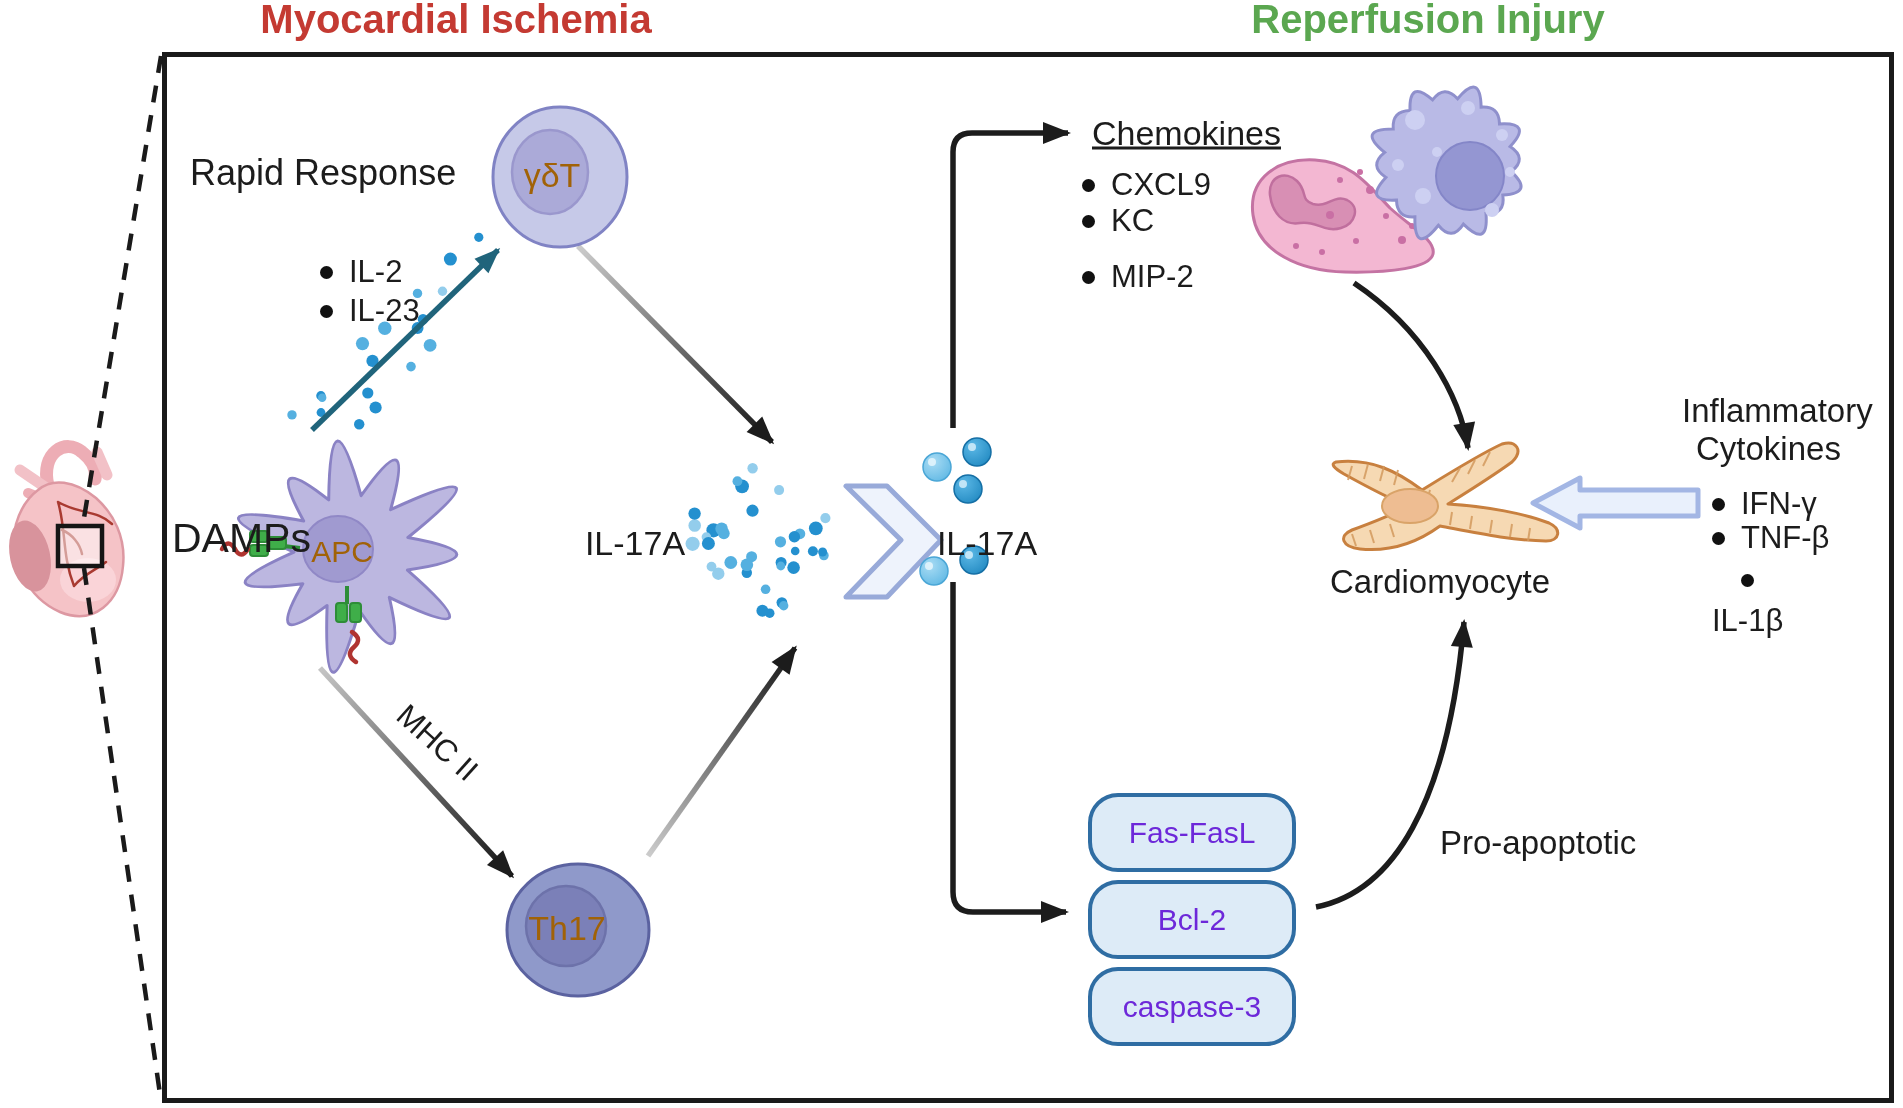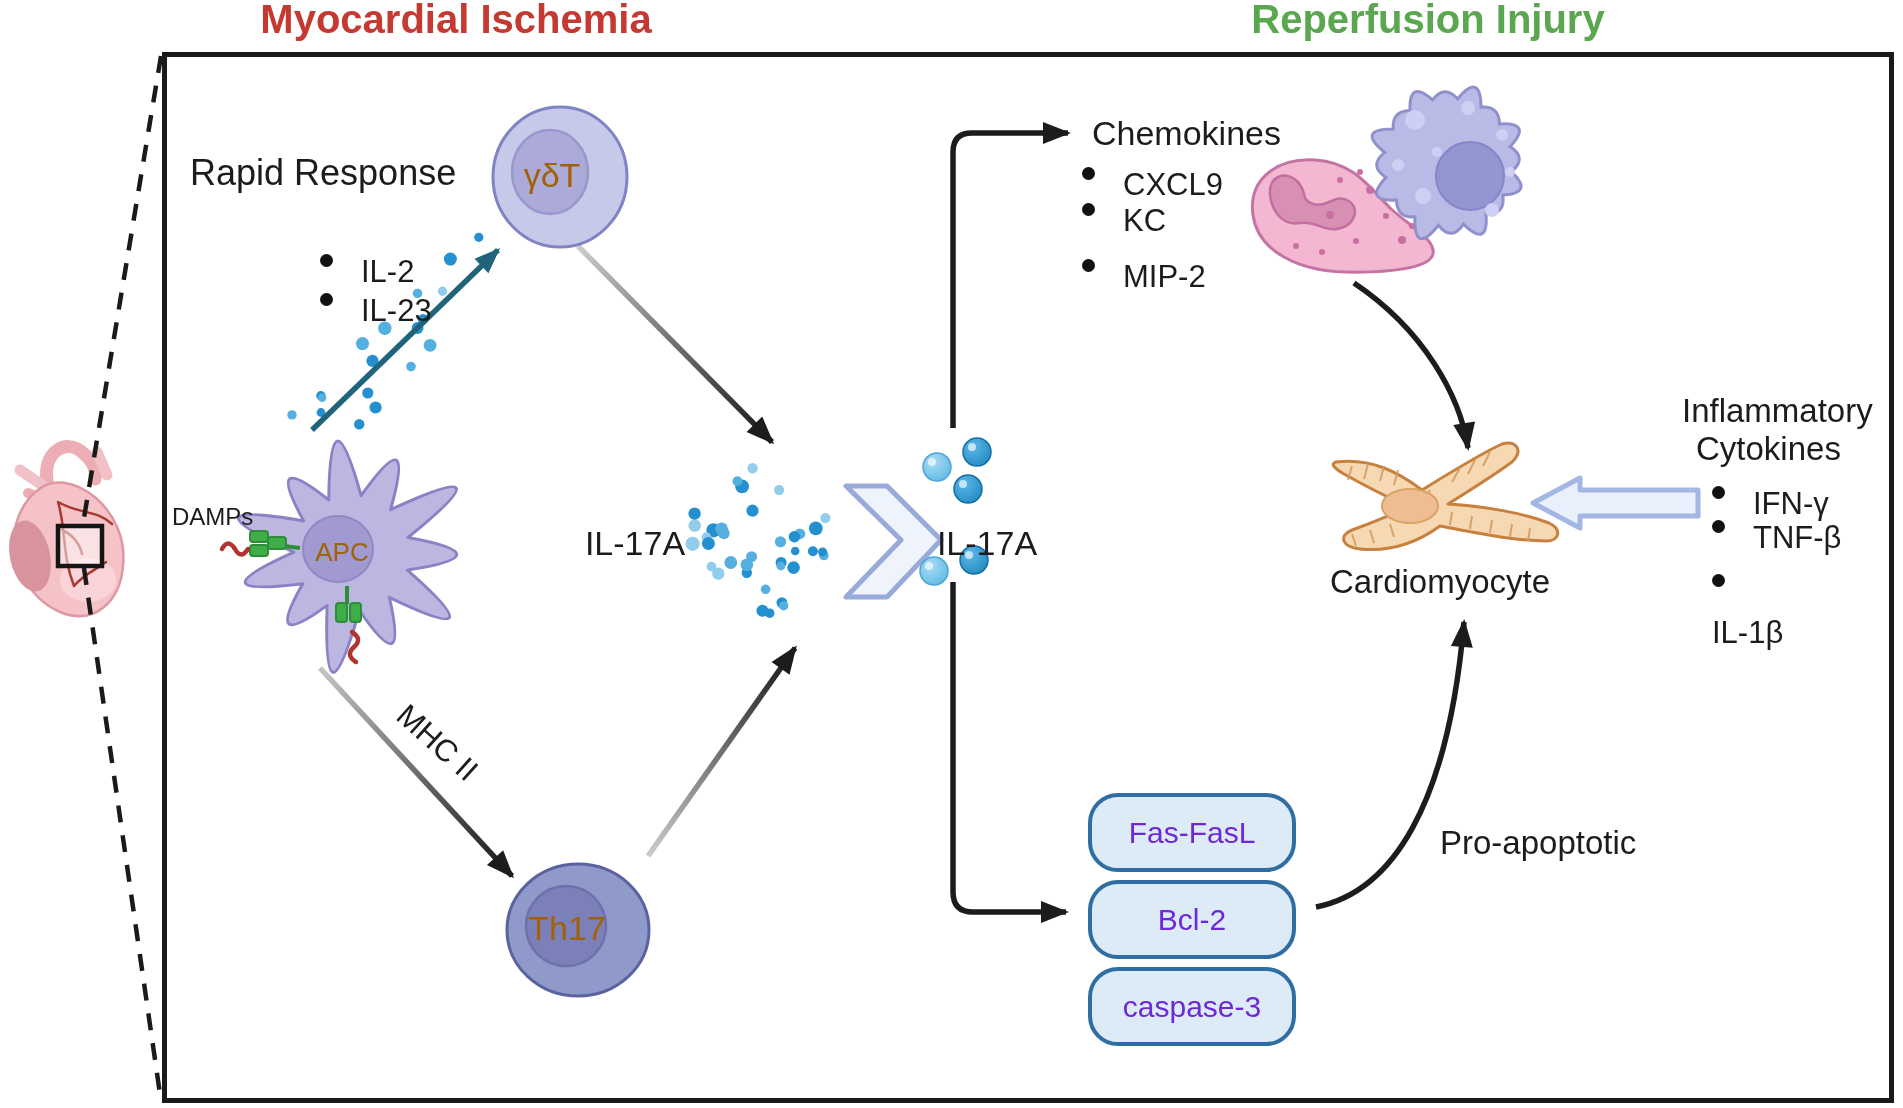--- a/index.html
+++ b/index.html
@@ -13,21 +13,21 @@
   #frame{position:absolute;left:162px;top:52px;width:1722px;height:1041px;
          border:5px solid #1a1a1a;background:transparent;}
   svg#art{position:absolute;left:0;top:0;pointer-events:none;}
   .txt{position:absolute;white-space:nowrap;}
   .title{font-size:40px;font-weight:700;transform:translateX(-50%);}
   .title.red{color:var(--titleRed);}
   .title.green{color:var(--titleGreen);}
   .center{transform:translate(-50%,-50%);margin-top:15px;}
   .vcenter{transform:translateY(-50%);}
   .celllabel{color:#a16207;font-weight:400;transform:translate(-50%,-50%);}
-  .bullet-row{position:absolute;display:flex;align-items:flex-start;gap:28px;}
+  .bullet-row{position:absolute;display:flex;align-items:center;gap:16px;}
   .bullet-row .dot{width:13px;height:13px;border-radius:50%;background:#111;flex:0 0 auto;}
   .bullet-row .bl{font-size:31px;}
   .pbox{position:absolute;width:200px;height:71px;border:4px solid var(--boxBorder);
         border-radius:30px;background:var(--boxBg);display:flex;align-items:center;
         justify-content:center;font-size:30px;color:#6d28d9;}
   .heading2{line-height:38px;font-size:33px;}
 </style>
 </head>
 <body>
 
@@ -257,28 +257,28 @@
 
 <div class="bullet-row" style="left:320px;top:254px;">
   <span class="dot"></span>
   <span class="bl">IL-2</span>
 </div>
 <div class="bullet-row" style="left:320px;top:293px;">
   <span class="dot"></span>
   <span class="bl">IL-23</span>
 </div>
 
-<div class="txt" style="left:172px;top:503px;font-size:24px;">DAMPs</div>
+<div class="txt" style="left:172px;top:515px;font-size:41px;">DAMPs</div>
 
 <div class="txt" style="left:437px;top:743px;font-size:31px;transform:translate(-50%,-50%) rotate(42deg);">MHC II</div>
 
 <div class="txt center" style="left:635px;top:528px;font-size:34px;">IL-17A</div>
 <div class="txt center" style="left:987px;top:528px;font-size:34px;">IL-17A</div>
 
-<div class="txt vcenter" style="left:1092px;top:133px;font-size:34px;">Chemokines</div>
+<div class="txt vcenter" style="left:1092px;top:133px;font-size:34px;text-decoration:underline;">Chemokines</div>
 <div class="bullet-row" style="left:1082px;top:167px;">
   <span class="dot"></span>
   <span class="bl">CXCL9</span>
 </div>
 <div class="bullet-row" style="left:1082px;top:203px;">
   <span class="dot"></span>
   <span class="bl">KC</span>
 </div>
 <div class="bullet-row" style="left:1082px;top:239px;margin-top:20px;">
   <span class="dot"></span>
@@ -299,21 +299,21 @@
 </div>
 <div class="bullet-row" style="left:1712px;top:574px;flex-direction:column;">
   <span class="dot"></span>
   <span class="bl">IL-1β</span>
 </div>
 
 <div class="txt center" style="left:1440px;top:567px;font-size:33px;">Cardiomyocyte</div>
 <div class="txt vcenter" style="left:1440px;top:843px;font-size:33px;">Pro-apoptotic</div>
 
 <div class="txt celllabel" style="left:552px;top:175px;font-size:34px;">γδT</div>
-<div class="txt celllabel" style="left:342px;top:552px;font-size:26px;">APC</div>
+<div class="txt celllabel" style="left:342px;top:552px;font-size:30px;">APC</div>
 <div class="txt celllabel" style="left:567px;top:928px;font-size:34px;">Th17</div>
 
 <div class="pbox" style="left:1088px;top:793px;">
   <span>Fas-FasL</span>
 </div>
 <div class="pbox" style="left:1088px;top:880px;">
   <span>Bcl-2</span>
 </div>
 <div class="pbox" style="left:1088px;top:967px;">
   <span>caspase-3</span>

